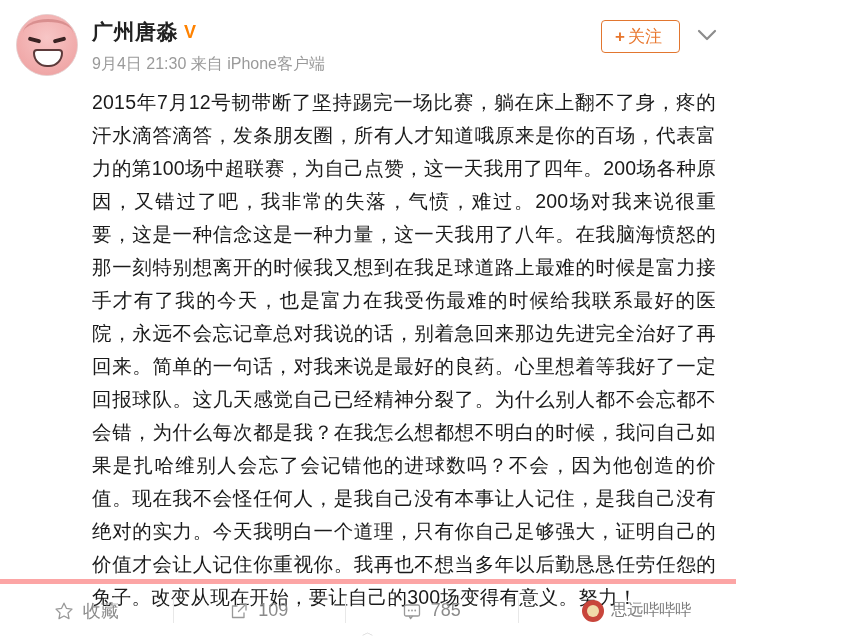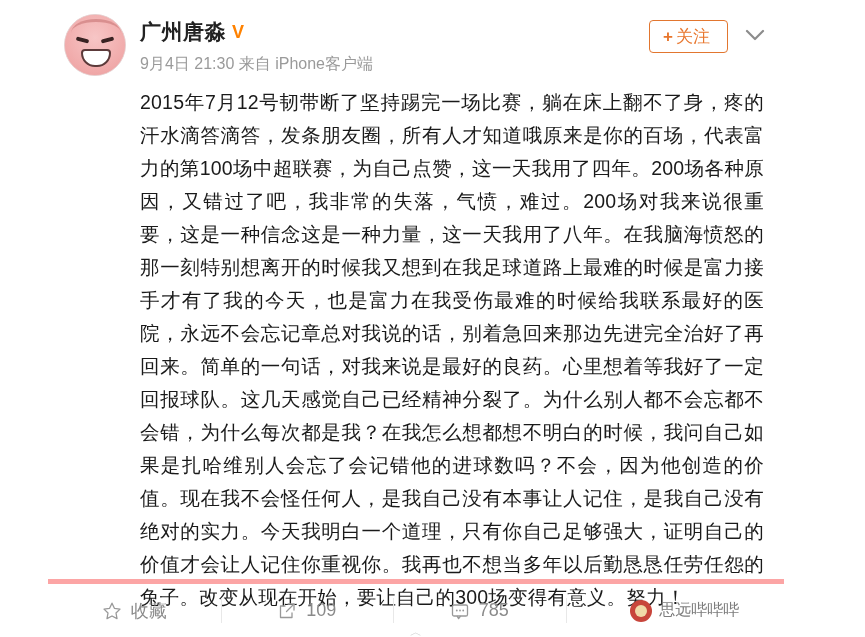--- a/index.html
+++ b/index.html
@@ -8,21 +8,20 @@
     padding: 0;
     background: #ffffff;
     font-family: "Liberation Sans", "DejaVu Sans", sans-serif;
   }
   #page {
     position: relative;
     width: 736px;
     height: 637px;
     background: #ffffff;
     overflow: hidden;
-    margin-left: 48px;
   }
 
   
   .header {
     display: flex;
     align-items: flex-start;
     padding: 14px 16px 0 16px;
     position: relative;
   }
   .avatar {

